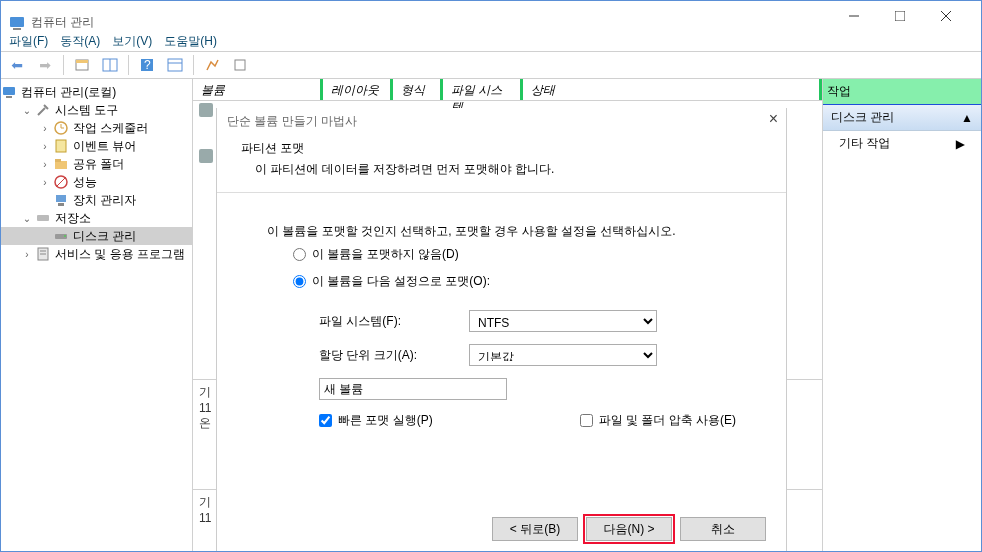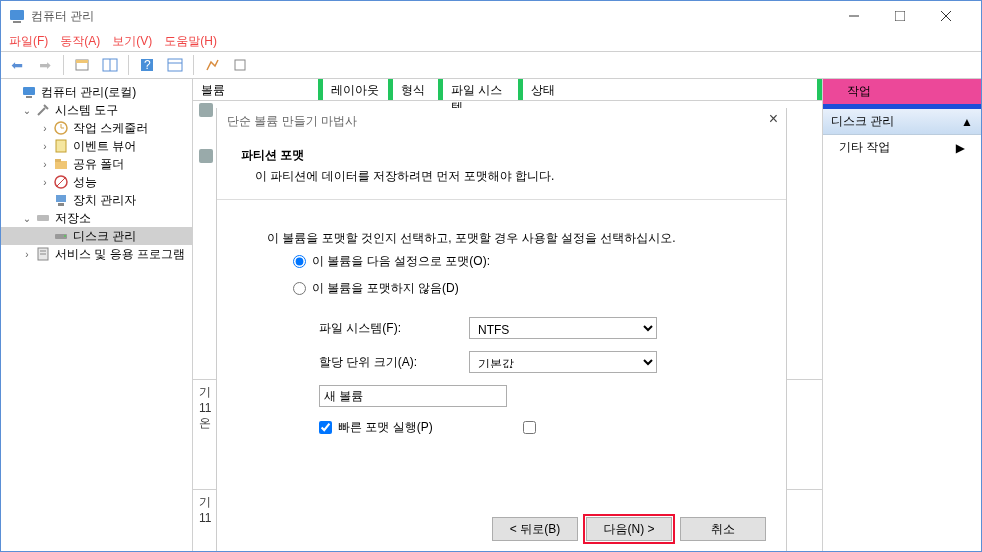--- a/index.html
+++ b/index.html
@@ -1,69 +1,69 @@
 <!DOCTYPE html>
 <html><head>
 <meta charset="utf-8">
 <style>
 * { box-sizing: border-box; margin: 0; padding: 0; font-family: "Segoe UI", "Malgun Gothic", sans-serif; font-size: 12px; }
 body { background: #fff; width: 982px; height: 552px; overflow: hidden; border: 1px solid #5a8fd6; position: relative; }
 
-.titlebar { height: 30px; display: flex; align-items: center; padding: 0 12px 0 8px; background: #fff; }
+.titlebar { height: 30px; display: flex; align-items: flex-end; padding: 0 12px 0 8px; background: #fff; }
 .titlebar .app-icon { width: 16px; height: 16px; margin-right: 6px; }
 .titlebar .title { color: #555; flex: 1; }
 .titlebar .winbtn { width: 46px; height: 30px; display: flex; align-items: center; justify-content: center; color: #555; cursor: default; }
 
 .menubar { height: 20px; display: flex; padding: 0 8px; gap: 12px; align-items: center; }
-.menubar span { color: #ef4444; cursor: default; }
+.menubar span { color: #0c4a6e; cursor: default; }
 
 .toolbar { height: 28px; border-top: 1px solid #d0d0d0; border-bottom: 1px solid #d0d0d0; display: flex; align-items: center; padding: 0 4px; gap: 4px; }
 .toolbar .tbtn { width: 24px; height: 22px; display: flex; align-items: center; justify-content: center; border: 1px solid transparent; }
 .toolbar .sep { width: 1px; height: 20px; background: #d0d0d0; margin: 0 2px; }
 
 .content { display: flex; height: calc(100% - 78px); }
 
 .tree { width: 192px; border-right: 1px solid #d0d0d0; padding: 4px 0; overflow: auto; }
-.tree .node { display: flex; align-items: center; height: 18px; padding-left: 20px; gap: 2px; white-space: nowrap; }
+.tree .node { display: flex; align-items: center; height: 18px; padding-left: 0; gap: 2px; white-space: nowrap; }
 .tree .node.selected { background: #d0d0d0; }
 .tree .node .exp { width: 12px; text-align: center; color: #666; cursor: default; font-size: 10px; }
 .tree .node .icon { width: 16px; height: 16px; display: inline-flex; align-items: center; justify-content: center; }
 .tree .node .label { padding: 0 2px; }
 .tree .indent1 { padding-left: 20px; }
 .tree .indent2 { padding-left: 38px; }
 
 .main { flex: 1; display: flex; }
 .center { flex: 1; position: relative; border-right: 1px solid #d0d0d0; }
 .colheaders { height: 22px; display: flex; border-bottom: 1px solid #d0d0d0; background: #fff; }
-.colheaders .col { padding: 3px 8px; border-right: 5px solid #22c55e; }
+.colheaders .col { padding: 3px 8px; border-right: 3px solid #22c55e; font-style: italic; }
 .volrow { height: 18px; display: flex; align-items: center; padding-left: 6px; gap: 4px; }
 .disk-icon-sm { width: 14px; height: 14px; background: #9aa; border-radius: 2px; display: inline-block; }
 
 .diskpanel { position: absolute; left: 0; right: 0; border-top: 1px solid #d0d0d0; padding: 4px 6px; font-size: 11px; color: #333; }
 
 .actions { width: 158px; }
-.actions .header { background: #ec4899; padding: 4px 24px; border-bottom: 5px solid #1d4ed8; font-weight: normal; }
+.actions .header { background: #86efac; padding: 4px 4px; border-bottom: 1px solid #1d4ed8; font-weight: normal; }
 .actions .section { background: linear-gradient(#e8f0fb, #c8dcf2); padding: 4px 8px; display: flex; justify-content: space-between; align-items: center; border-bottom: 1px solid #bcd; }
 .actions .item { padding: 4px 16px; display: flex; justify-content: space-between; align-items: center; }
 
 
 .wizard { position: absolute; left: 215px; top: 107px; width: 571px; height: 448px; background: #fff; border: 1px solid #ccc; border-top: none; z-index: 10; }
 .wizard .whead { height: 26px; display: flex; align-items: center; padding: 0 10px; color: #666; position: relative; }
 .wizard .whead .close { position: absolute; right: 8px; top: 2px; font-size: 16px; color: #444; cursor: default; }
 .wizard .wtop { padding: 6px 24px 14px; border-bottom: 1px solid #ddd; }
-.wizard .wtop .ttitle { font-weight: bold; margin-bottom: 4px; margin-top: 7px; }
+.wizard .wtop .ttitle { font-weight: normal; margin-bottom: 4px; }
 .wizard .wtop .tdesc { padding-left: 14px; }
 .wizard .wbody { padding: 30px 50px; }
 .wizard .winstr { margin-bottom: 6px; }
 .wizard .radiogrp { padding-left: 26px; margin-bottom: 20px; }
 .wizard .radiogrp label { display: flex; align-items: center; gap: 6px; margin-bottom: 10px; }
 .wizard .fieldrow { display: flex; align-items: center; margin-bottom: 12px; padding-left: 52px; }
 .wizard .fieldrow .flabel { width: 150px; }
 .wizard .fieldrow select, .wizard .fieldrow input[type=text] { width: 188px; height: 22px; border: 1px solid #adadad; padding: 4px 4px; background: #fff; font-size: 12px; }
-.wizard .checkrow { display: flex; gap: 90px; padding-left: 52px; margin-top: 6px; }
+.wizard .checkrow { display: flex; gap: 90px; padding-left: 52px; margin-top: 6px; justify-content: space-between; }
 .wizard .checkrow label { display: flex; align-items: center; gap: 6px; }
 .wizard .wbtns { position: absolute; bottom: 14px; right: 20px; display: flex; gap: 8px; }
 .wizard .wbtns button { width: 86px; height: 24px; border: 1px solid #adadad; background: #e1e1e1; cursor: default; font-size: 12px; }
 .wizard .wbtns button.next { outline: 2px solid #e13; outline-offset: 1px; }
 
 .arrow-icon { font-size: 14px; color: #5a8fd6; }
 </style>
 </head>
 <body>
 
@@ -297,46 +297,47 @@
     <span class="close">×</span>
   </div>
   <div class="wtop">
     <div class="ttitle">파티션 포맷</div>
     <div class="tdesc">이 파티션에 데이터를 저장하려면 먼저 포맷해야 합니다.</div>
   </div>
   <div class="wbody">
     <div class="winstr">이 볼륨을 포맷할 것인지 선택하고, 포맷할 경우 사용할 설정을 선택하십시오.</div>
     <div class="radiogrp">
       <label>
+        <input type="radio" name="fmt" style="">
+        <span>이 볼륨을 포맷하지 않음(D)</span>
+      </label>
+      <label>
         <input type="radio" name="fmt" checked="" style="">
         <span>이 볼륨을 다음 설정으로 포맷(O):</span>
-      </label>
-      <label>
-        <input type="radio" name="fmt" style="">
-        <span>이 볼륨을 포맷하지 않음(D)</span>
       </label>
     </div>
     <div class="fieldrow">
       <span class="flabel">파일 시스템(F):</span>
       <select><option>NTFS</option></select>
     </div>
     <div class="fieldrow">
       <span class="flabel">할당 단위 크기(A):</span>
       <select><option>기본값</option></select>
     </div>
     <div class="fieldrow">
       <input type="text" value="새 볼륨" style="">
     </div>
     <div class="checkrow">
       <label>
         <input type="checkbox" checked="" style="">
         <span>빠른 포맷 실행(P)</span>
       </label>
       <label>
         <input type="checkbox" style="">
+        <span>파일 및 폴더 압축 사용(E)</span>
       </label>
     </div>
   </div>
   <div class="wbtns">
     <button>&lt; 뒤로(B)</button>
     <button class="next">다음(N) &gt;</button>
     <button>취소</button>
   </div>
 </div>
 

